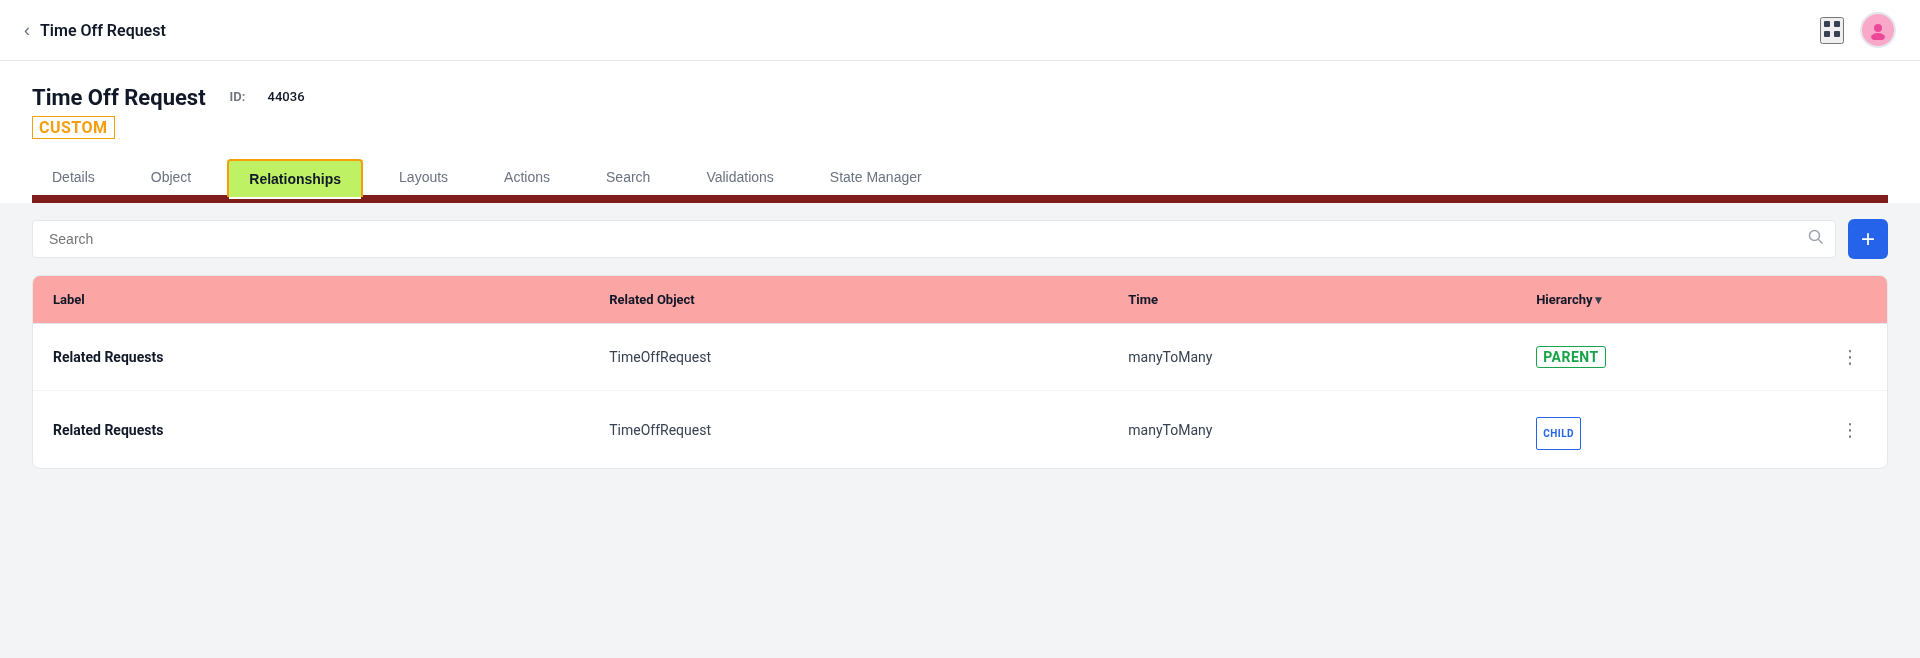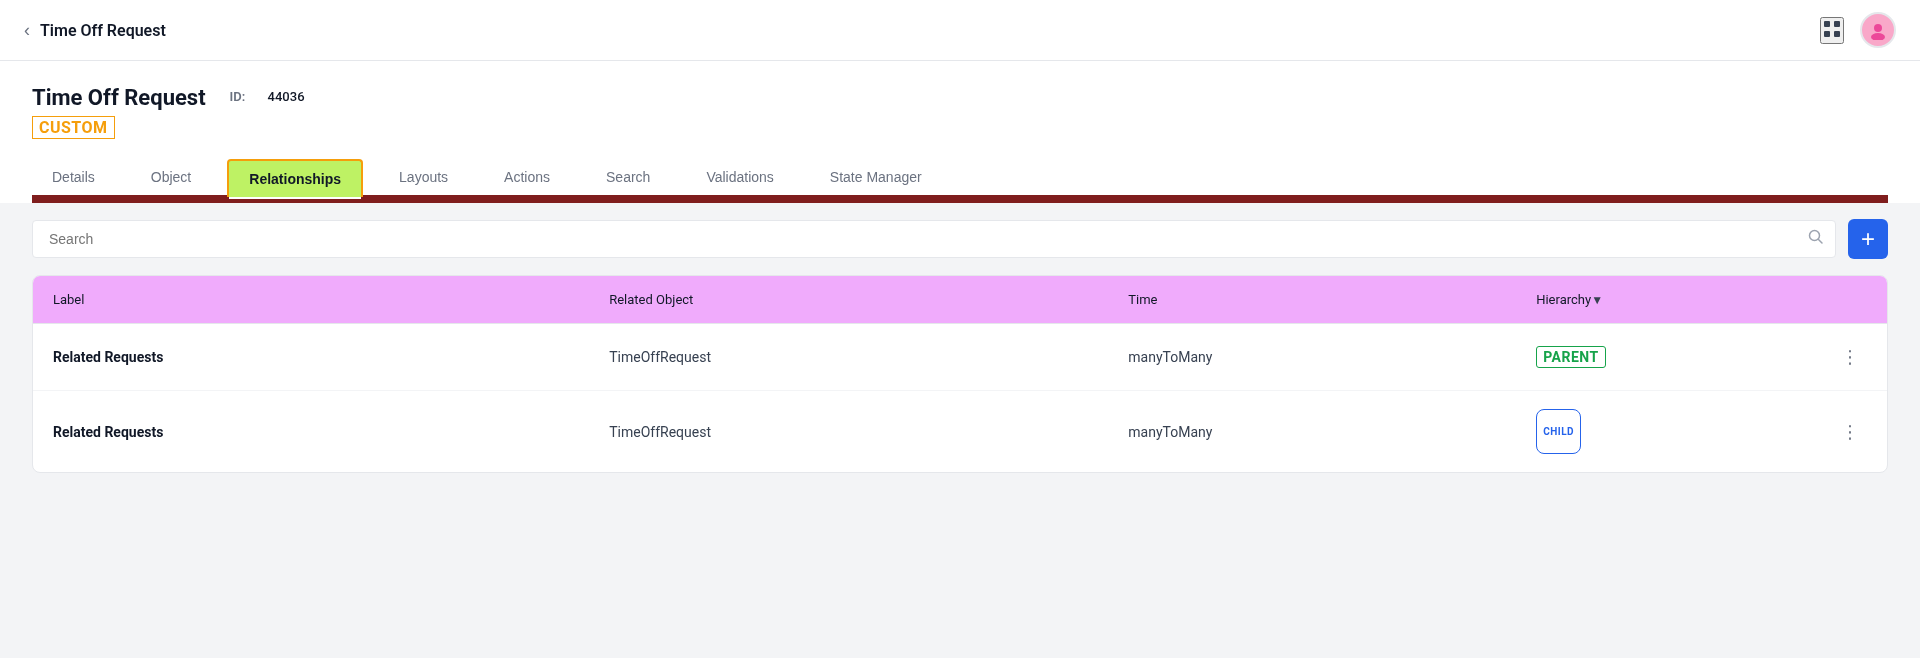--- a/index.html
+++ b/index.html
@@ -214,23 +214,23 @@
       width: 100%;
       border-collapse: collapse;
     }
     thead tr {
       border-bottom: 1px solid #e5e7eb;
     }
     th {
       padding: 16px 20px;
       text-align: left;
       font-size: 13px;
-      font-weight: 400;
-      color: #111827;
-      background: #f0abfc;
+      font-weight: 700;
+      color: #111827;
+      background: #fca5a5;
     }
     td {
       padding: 18px 20px;
       font-size: 14px;
       color: #374151;
       border-bottom: 1px solid #f3f4f6;
     }
     tr:last-child td {
       border-bottom: none;
     }
@@ -247,23 +247,24 @@
       padding: 2px 6px;
       border-radius: 3px;
       letter-spacing: 0.5px;
     }
     .badge-child {
       display: inline-block;
       border: 1.5px solid #2563eb;
       color: #2563eb;
       font-size: 10px;
       font-weight: 700;
-      padding: 16px 6px;
-      border-radius: 8px;
+      padding: 10px 6px;
+      border-radius: 2px;
       letter-spacing: 0.5px;
+      margin-top: 8px;
     }
     .more-btn {
       background: none;
       border: none;
       cursor: pointer;
       color: #6b7280;
       font-size: 18px;
       padding: 4px 8px;
       border-radius: 4px;
     }

